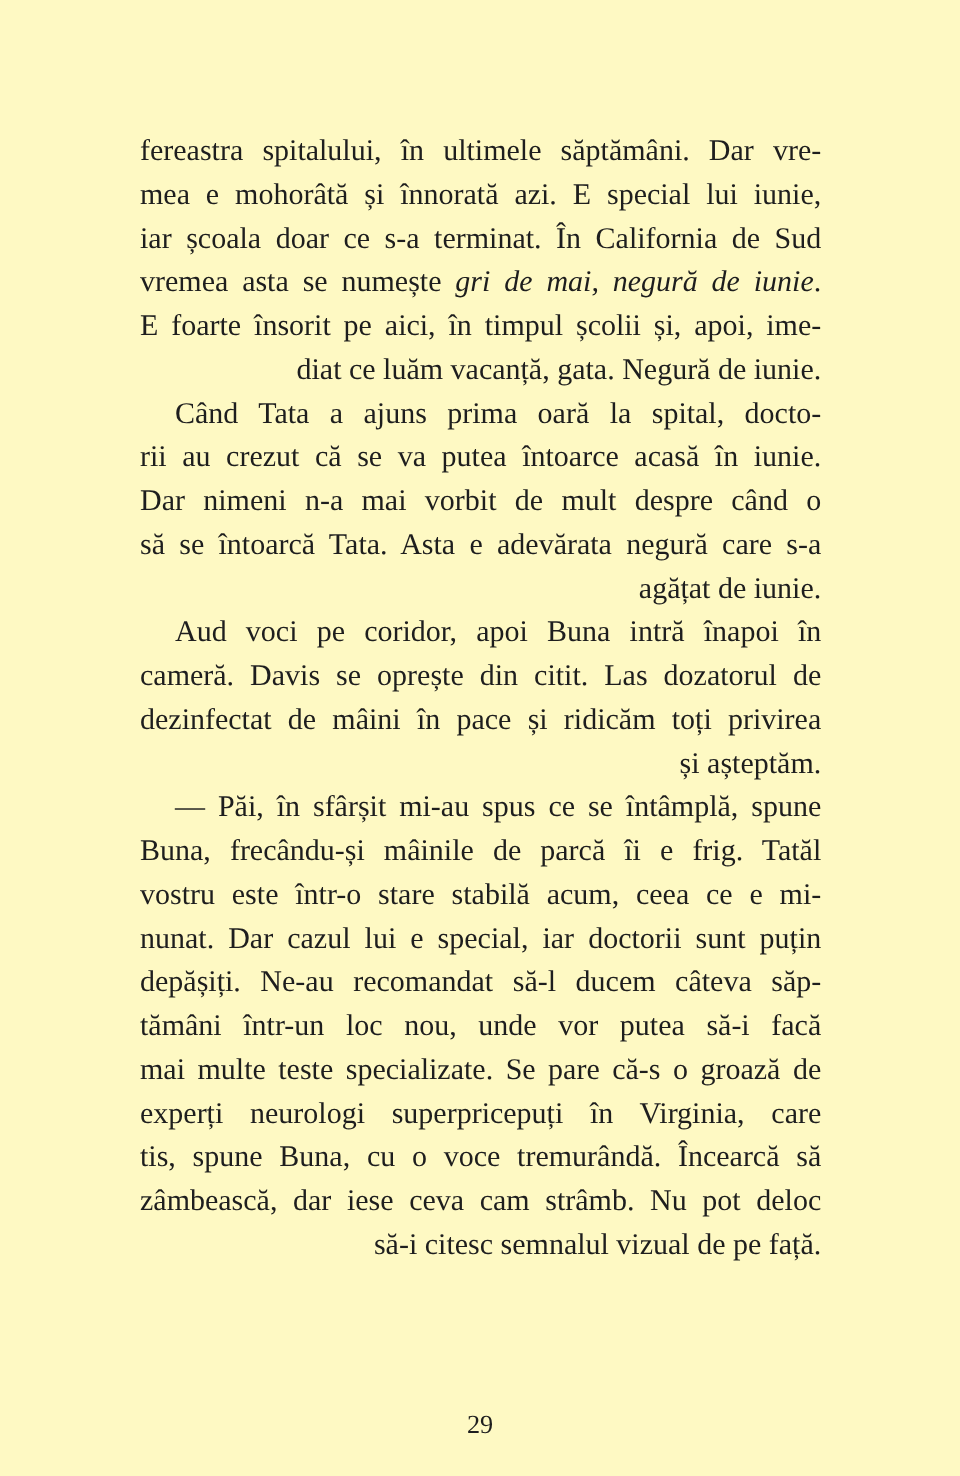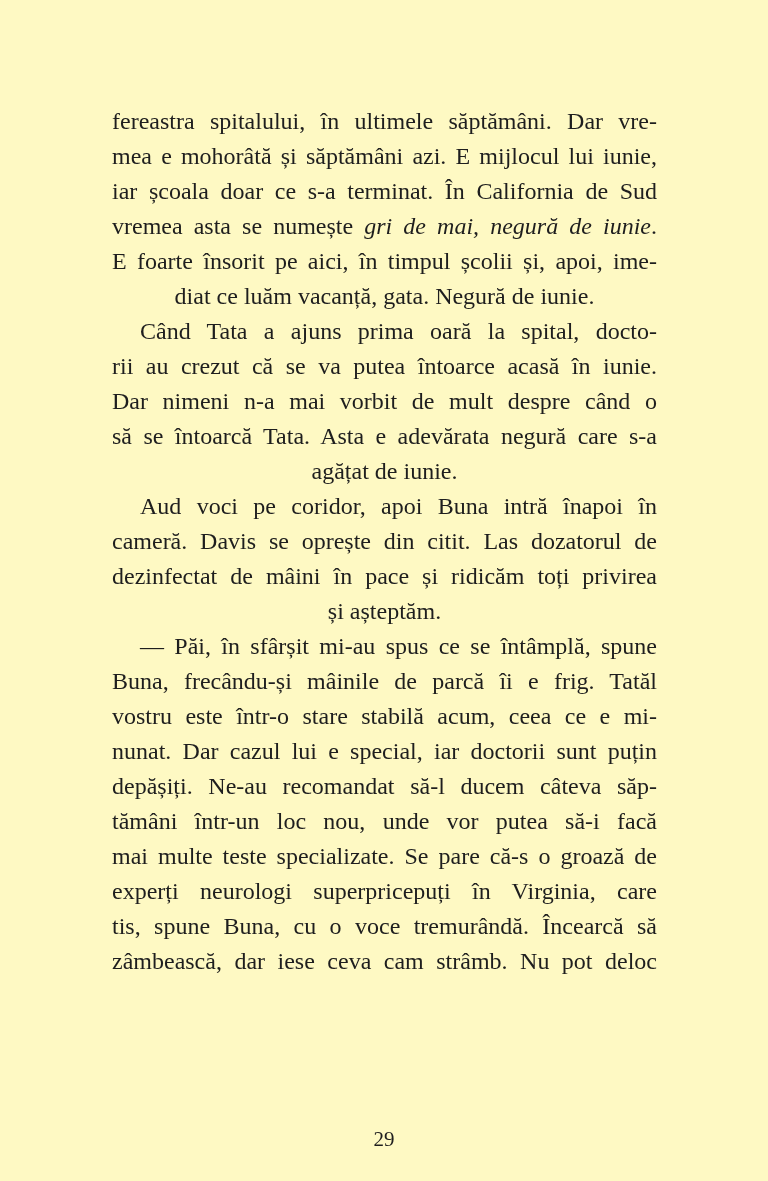--- a/index.html
+++ b/index.html
@@ -23,21 +23,21 @@
     left: 112px;
     top: 104px;
     width: 545px;
     font-size: 24px;
     line-height: 35px;
     -webkit-font-smoothing: antialiased;
   }
   .paragraph { display: block; }
   .line {
     display: block;
-    text-align: center;
+    text-align: right;
     white-space: normal;
   }
   .line.just {
     text-align: justify;
     text-align-last: justify;
   }
   .line.ind {
     text-indent: 28px;
   }
   .it { font-style: italic; margin-top: 35px; }
@@ -52,21 +52,21 @@
     color: #1e1e1e;
   }
 </style>
 </head>
 <body>
 
 <div class="book-page">
   <div class="text-block">
       <div class="paragraph">
         <div class="line just"><span>fereastra spitalului, în ultimele săptămâni. Dar vre-</span></div>
-        <div class="line just"><span>mea e mohorâtă și săptămâni azi. E mijlocul lui iunie,</span></div>
+        <div class="line just"><span>mea e mohorâtă și înnorată azi. E special lui iunie,</span></div>
         <div class="line just"><span>iar școala doar ce s-a terminat. În California de Sud</span></div>
         <div class="line just"><span>vremea asta se numește </span><span class="it">gri de mai, negură de iunie</span><span>.</span></div>
         <div class="line just"><span>E foarte însorit pe aici, în timpul școlii și, apoi, ime-</span></div>
         <div class="line"><span>diat ce luăm vacanță, gata. Negură de iunie.</span></div>
       </div>
       <div class="paragraph">
         <div class="line just ind"><span>Când Tata a ajuns prima oară la spital, docto-</span></div>
         <div class="line just"><span>rii au crezut că se va putea întoarce acasă în iunie.</span></div>
         <div class="line just"><span>Dar nimeni n-a mai vorbit de mult despre când o</span></div>
         <div class="line just"><span>să se întoarcă Tata. Asta e adevărata negură care s-a</span></div>
@@ -82,16 +82,17 @@
         <div class="line just ind"><span>— Păi, în sfârșit mi-au spus ce se întâmplă, spune</span></div>
         <div class="line just"><span>Buna, frecându-și mâinile de parcă îi e frig. Tatăl</span></div>
         <div class="line just"><span>vostru este într-o stare stabilă acum, ceea ce e mi-</span></div>
         <div class="line just"><span>nunat. Dar cazul lui e special, iar doctorii sunt puțin</span></div>
         <div class="line just"><span>depășiți. Ne-au recomandat să-l ducem câteva săp-</span></div>
         <div class="line just"><span>tămâni într-un loc nou, unde vor putea să-i facă</span></div>
         <div class="line just"><span>mai multe teste specializate. Se pare că-s o groază de</span></div>
         <div class="line just"><span>experți neurologi superpricepuți în Virginia, care</span></div>
         <div class="line just"><span>tis, spune Buna, cu o voce tremurândă. Încearcă să</span></div>
         <div class="line just"><span>zâmbească, dar iese ceva cam strâmb. Nu pot deloc</span></div>
+        <div class="line"><span>să-i citesc semnalul vizual de pe față.</span></div>
       </div>
     </div>
   <div class="page-number">29</div>
 </div>
 
 </body></html>

